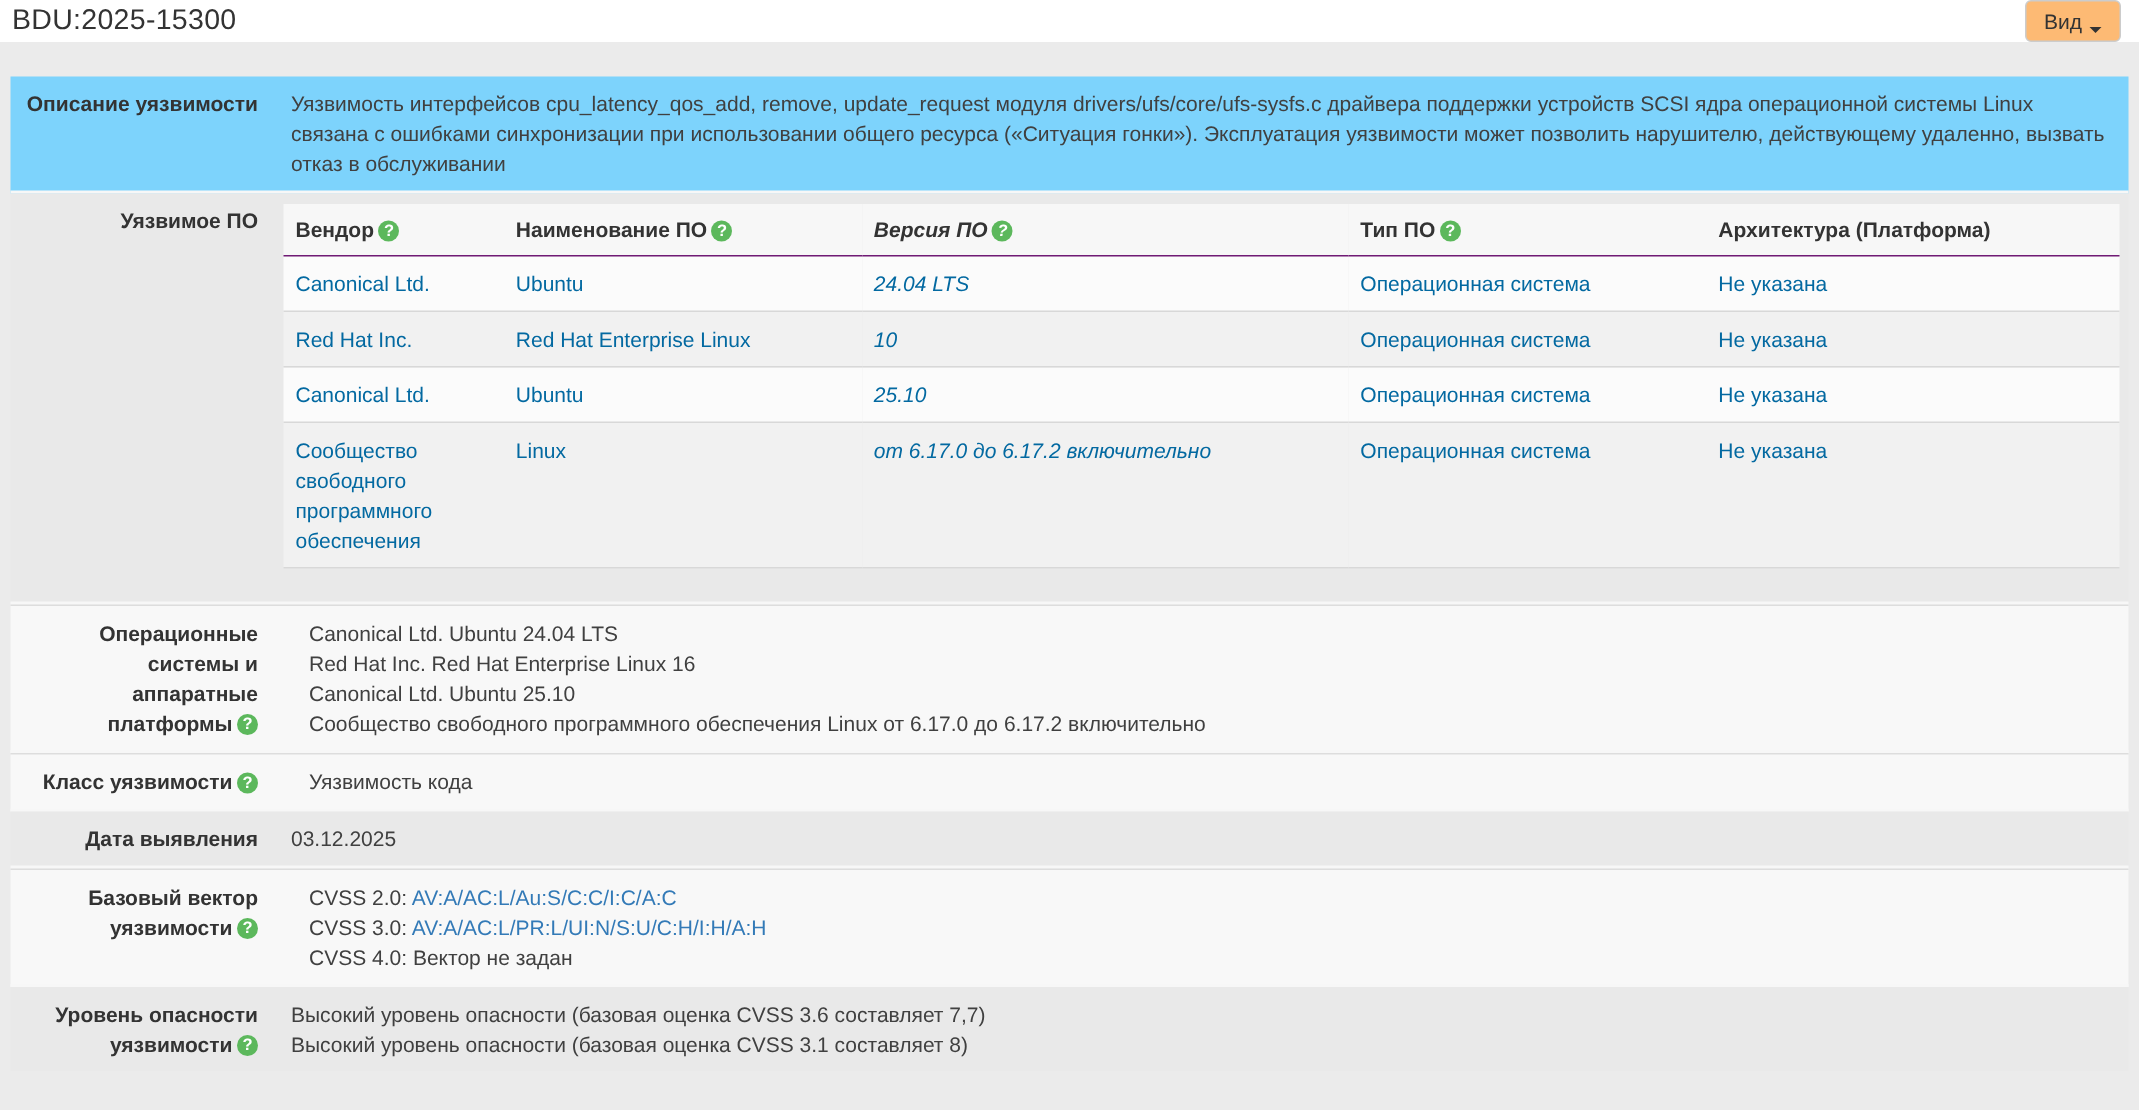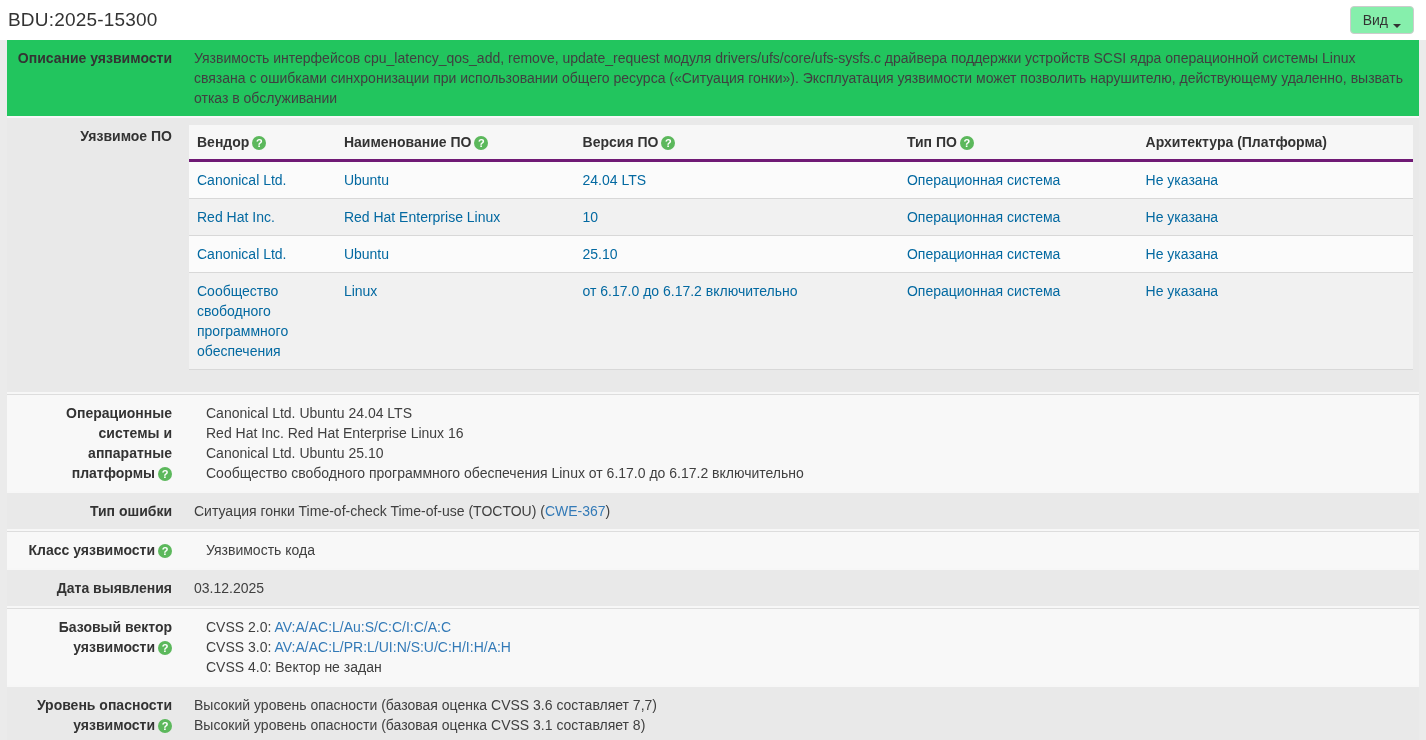--- a/index.html
+++ b/index.html
@@ -5,71 +5,71 @@
   html,body{margin:0;padding:0;}
   body{
     width:1426px;height:740px;overflow:hidden;
     background:#ebebeb;
     font-family:"Liberation Sans","DejaVu Sans",sans-serif;
     font-size:14px;color:#404040;
     -webkit-font-smoothing:antialiased;
   }
   
   .hdr{
-    background:#fff;height:40px;display:flex;align-items:center;
+    background:#fff;height:28px;display:flex;align-items:center;
     padding:0 12px 0 8px;box-sizing:border-box;
   }
   .hdr h1{font-size:19px;font-weight:400;color:#333;margin:0;letter-spacing:.2px;}
   .btn{
-    margin-left:auto;background:#86efac;border:1px solid #ccc;border-radius:4px;
+    margin-left:auto;background:#fdba74;border:1px solid #ccc;border-radius:4px;
     padding:5px 12px;font-size:14px;color:#333;cursor:pointer;
     font-family:inherit;display:inline-flex;align-items:flex-end;gap:5px;
   }
   .caret{
     display:inline-block;width:0;height:0;
     border-left:4px solid transparent;border-right:4px solid transparent;
     border-top:4px solid #333;
   }
   
   .card{margin:0 7px;}
   .row{display:flex;border-bottom:2px solid #f7f7f7;}
   .row:last-child{border-bottom:none;}
   .lbl{
     flex:0 0 182px;width:182px;box-sizing:border-box;
     text-align:right;font-weight:700;color:#333;
     padding:8px 17px 8px 8px;line-height:20px;
   }
   .val{flex:1 1 auto;min-width:0;padding:8px 10px 8px 5px;line-height:20px;}
-  .bg-desc{background:#22c55e;}
+  .bg-desc{background:#7dd3fc;margin-top:23px;}
   .bg-dark{background:#e9e9e9;}
   .bg-lite{background:#f8f8f8;border-top:1px solid #ddd;gap:12px;}
   
   .hlp{
     display:inline-block;width:14px;height:14px;border-radius:50%;
     background:#5cb85c;color:#fff;font-size:11px;font-weight:700;
     line-height:14px;text-align:center;margin-left:3px;
     vertical-align:text-bottom;cursor:pointer;user-select:none;
   }
   
   a{color:#337ab7;text-decoration:none;cursor:pointer;}
   
   .sw-val{padding:7px 6px 22px 0;}
   table.sw{width:100%;border-collapse:collapse;table-layout:fixed;}
   table.sw th{
     text-align:left;font-weight:700;color:#333;background:#f7f7f7;
-    padding:7px 8px;line-height:20px;border-bottom:3px solid #701a75;
+    padding:7px 8px;line-height:20px;border-bottom:1px solid #701a75;
     box-sizing:border-box;
   }
   table.sw td{
     padding:8px;line-height:20px;color:#0369a1;vertical-align:top;
     border-bottom:1px solid #d8d8d8;box-sizing:border-box;overflow-wrap:break-word;
   }
   table.sw tbody tr:nth-child(odd){background:#fbfbfb;}
   table.sw tbody tr:nth-child(even){background:#f1f1f1;}
-  .c0{width:12%;} .c1{width:19.5%;} .c2{width:26.5%;} .c3{width:19.5%;} .c4{width:22.5%;margin-top:32px;}
+  .c0{width:12%;} .c1{width:19.5%;} .c2{width:26.5%;font-style:italic;} .c3{width:19.5%;} .c4{width:22.5%;margin-top:32px;}
   .line{line-height:20px;}
 </style>
 </head>
 <body>
 
 <header class="hdr">
   <h1>BDU:2025-15300</h1>
   <button class="btn">
     <span>Вид</span>
     <span class="caret"></span>
@@ -133,24 +133,20 @@
   <div class="row bg-lite">
     <div class="lbl"><span>Операционные системы и аппаратные платформы</span><span class="hlp">?</span></div>
     <div class="val">
         <div class="line">Canonical Ltd. Ubuntu 24.04 LTS</div>
         <div class="line">Red Hat Inc. Red Hat Enterprise Linux 16</div>
         <div class="line">Canonical Ltd. Ubuntu 25.10</div>
         <div class="line">Сообщество свободного программного обеспечения Linux от 6.17.0 до 6.17.2 включительно</div>
       </div>
   </div>
 
-  <div class="row bg-dark">
-    <div class="lbl">Тип ошибки</div>
-    <div class="val"><span>Ситуация гонки Time-of-check Time-of-use (TOCTOU) (</span><a href="#">CWE-367</a><span>)</span></div>
-  </div>
 
   <div class="row bg-lite">
     <div class="lbl"><span>Класс уязвимости</span><span class="hlp">?</span></div>
     <div class="val">Уязвимость кода</div>
   </div>
 
   <div class="row bg-dark">
     <div class="lbl">Дата выявления</div>
     <div class="val">03.12.2025</div>
   </div>

